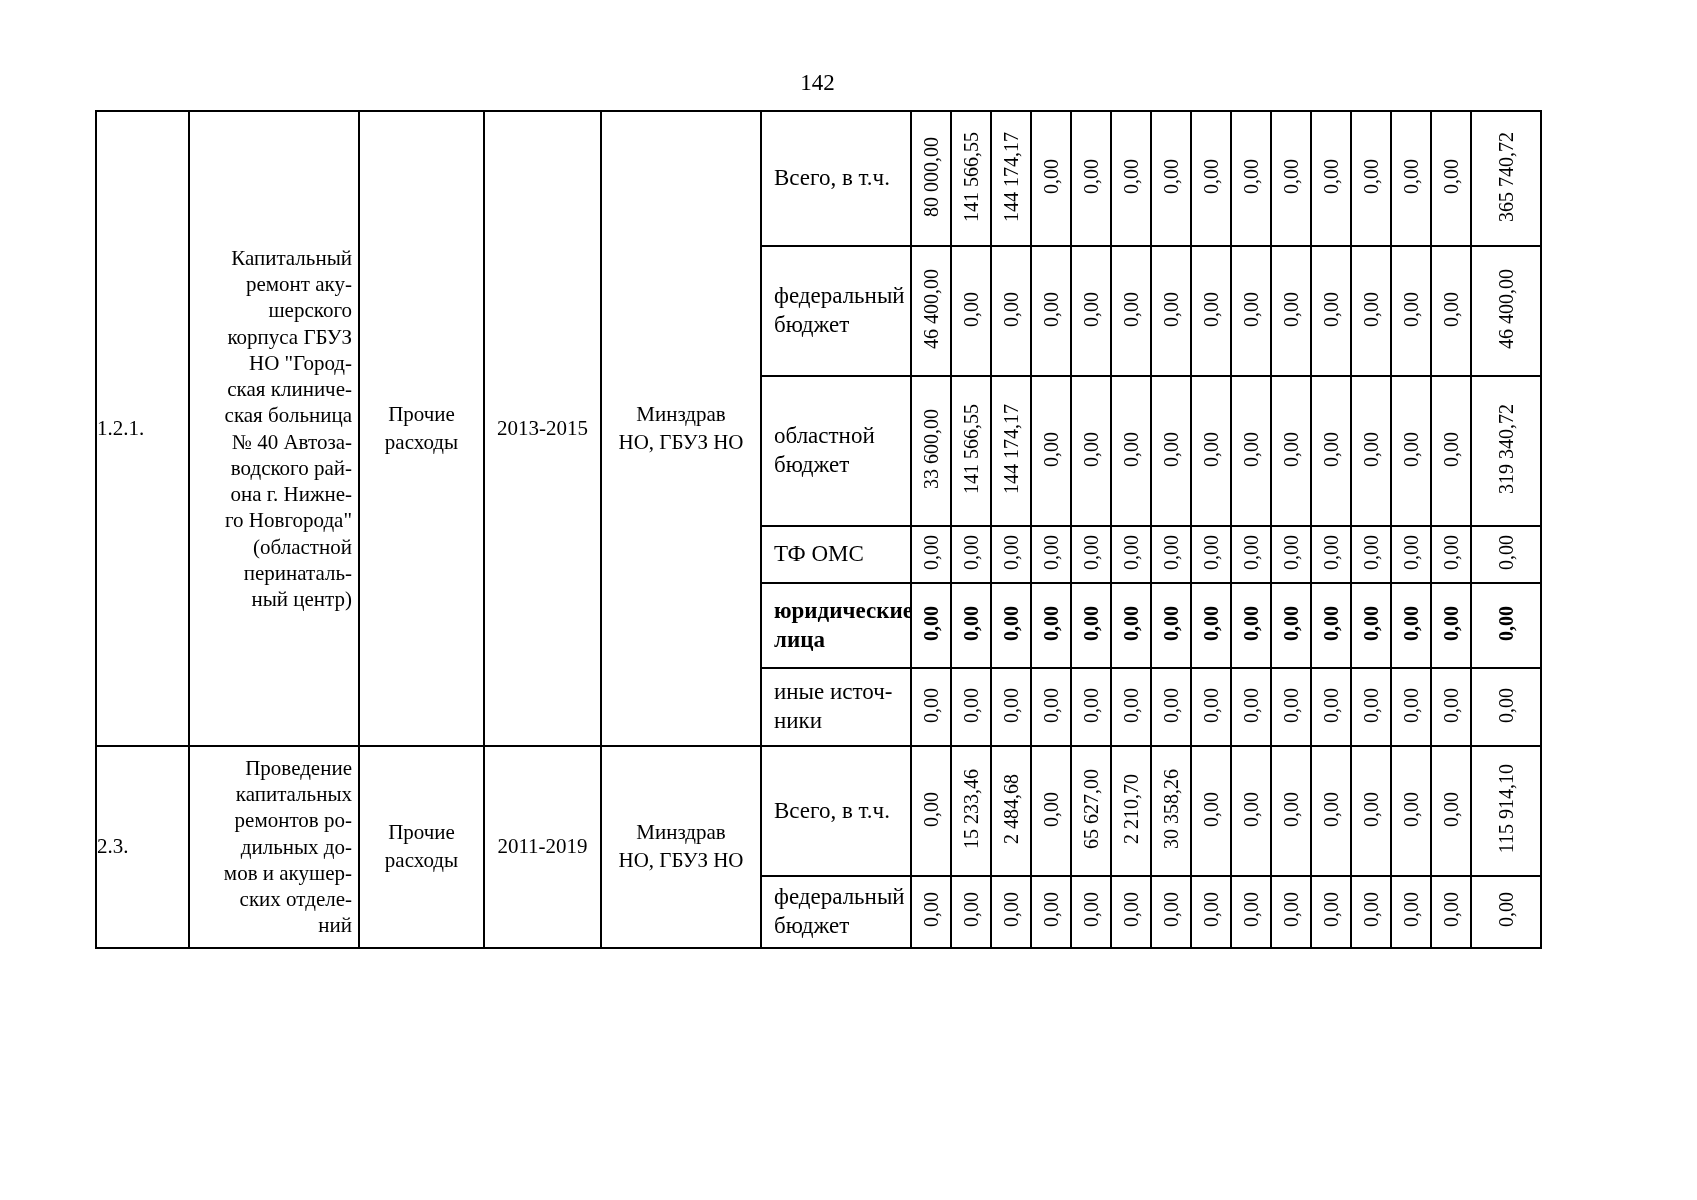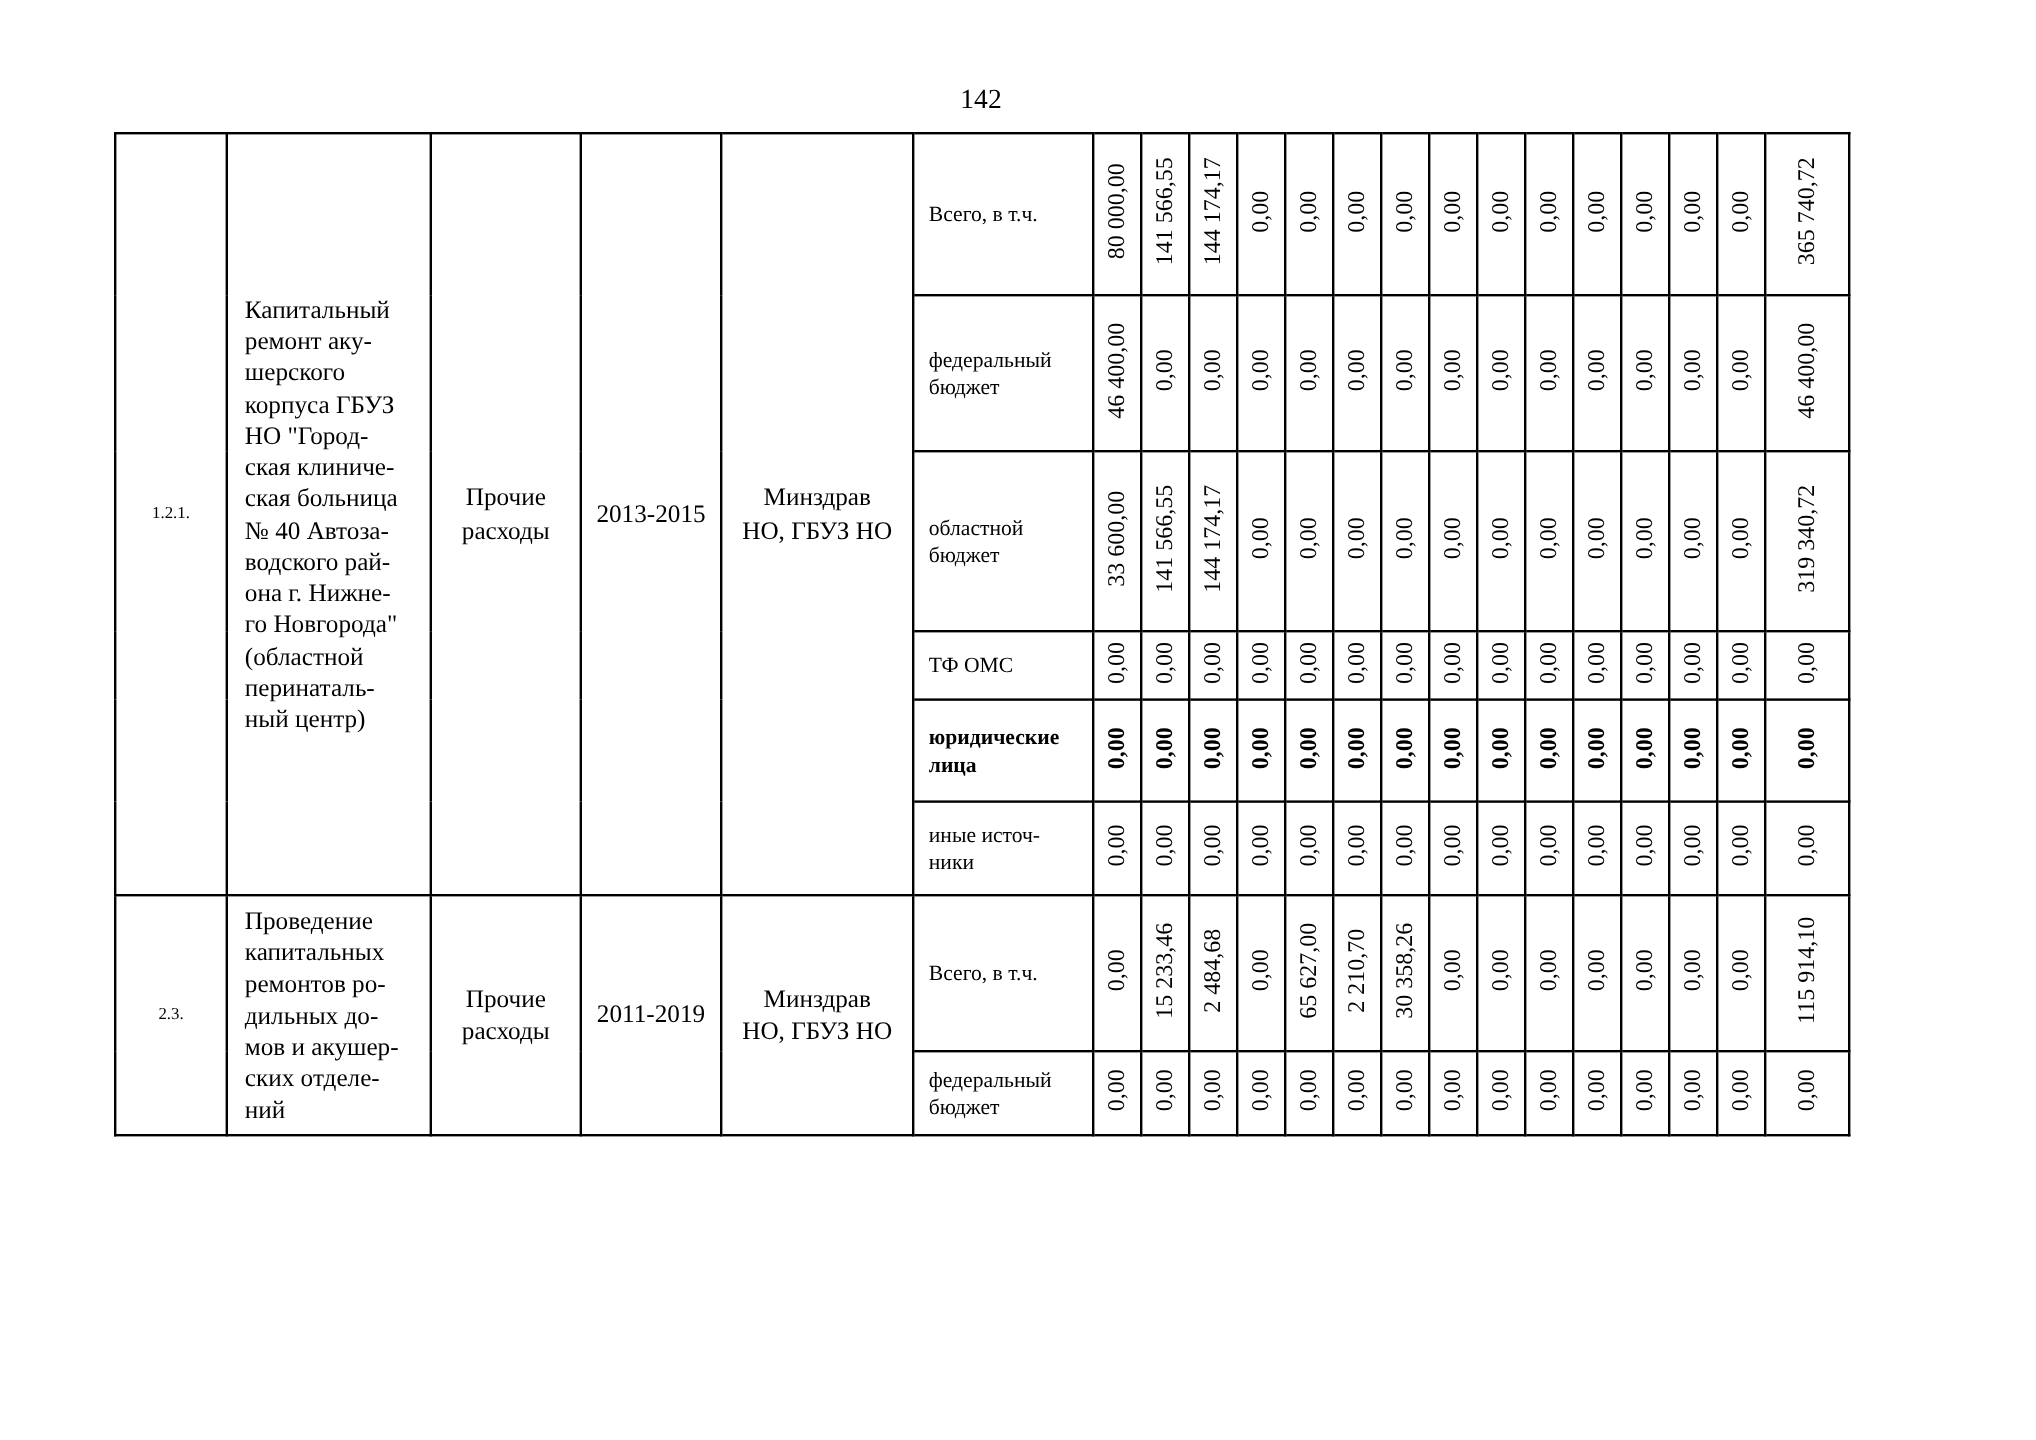--- a/index.html
+++ b/index.html
@@ -27,40 +27,40 @@
     table-layout: fixed;
     width: 1445px;
   }
   table.funding td {
     border: 2px solid #000;
     vertical-align: middle;
     overflow: hidden;
   }
 
   .cell-num {
-    text-align: center;
-    font-size: 14px;
+    text-align: left;
+    font-size: 21px;
   }
   .cell-desc {
-    text-align: left;
+    text-align: right;
     padding: 6px 6px 6px 14px;
     font-size: 21px;
     line-height: 1.25;
     white-space: pre-line;
   }
   .cell-center {
     text-align: center;
     font-size: 21px;
     line-height: 1.3;
     white-space: pre-line;
   }
   .cell-source {
     text-align: left;
     padding: 6px 6px 6px 12px;
-    font-size: 18px;
+    font-size: 23px;
     line-height: 1.25;
     white-space: pre-line;
   }
   .cell-value {
     text-align: center;
     padding: 4px 0;
   }
   .vtext {
     display: inline-block;
     writing-mode: vertical-rl;

